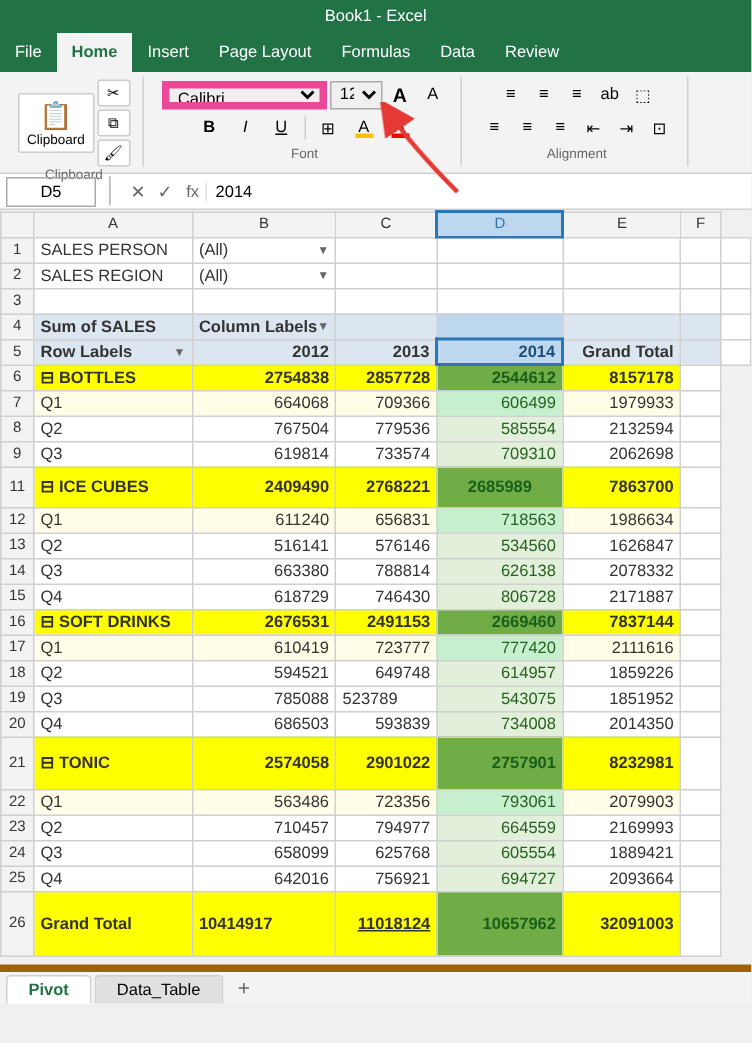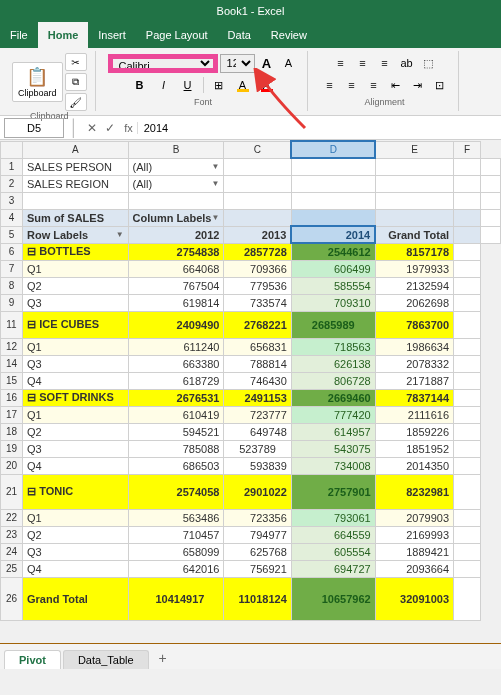--- a/index.html
+++ b/index.html
@@ -23,21 +23,21 @@
     .formula-input { flex: 1; border: none; outline: none; font-size: 11px; padding: 0 4px; }
 
     
     .spreadsheet { overflow: auto; height: calc(695px - 22px - 94px - 24px - 26px - 26px); }
     table { border-collapse: collapse; width: 100%; font-size: 11px; }
     th, td { border: 1px solid #d0d0d0; padding: 1px 4px; white-space: nowrap; min-width: 20px; height: 17px; }
     .col-header { background: #f3f3f3; text-align: center; font-weight: normal; color: #333; font-size: 10px; position: sticky; top: 0; z-index: 10; }
     .row-header { background: #f3f3f3; text-align: center; font-weight: normal; color: #333; font-size: 10px; min-width: 22px; width: 22px; }
 
     
-    .sheet-tabs { display: flex; align-items: flex-end; height: 26px; background: #f3f3f3; border-top: 1px solid #a16207; padding-left: 4px; gap: 2px; }
+    .sheet-tabs { display: flex; align-items: flex-end; height: 26px; background: #f3f3f3; border-top: 5px solid #a16207; padding-left: 4px; gap: 2px; }
     .sheet-tab { padding: 3px 14px; border: 1px solid #d0d0d0; border-bottom: none; font-size: 11px; cursor: pointer; background: #e0e0e0; border-radius: 3px 3px 0 0; }
     .sheet-tab.active { background: white; font-weight: bold; color: #217346; }
     .add-sheet { padding: 3px 8px; font-size: 14px; cursor: pointer; color: #666; border: none; background: none; }
 
     .formula-bar-content { display: flex; align-items: center; background: white; border-bottom: 1px solid #d0d0d0; height: 24px; padding: 0 4px; gap: 2px; }
   </style>
 </head>
 <body>
 
 <svg style="position:fixed;top:68px;left:235px;width:90px;height:65px;z-index:999;pointer-events:none;" viewBox="0 0 90 65">
@@ -51,20 +51,21 @@
 
 <div class="title-bar">
   <span>Book1 - Excel</span>
 </div>
 
 <div class="ribbon-tabs">
   <div class="ribbon-tab">File</div>
   <div class="ribbon-tab active">Home</div>
   <div class="ribbon-tab">Insert</div>
   <div class="ribbon-tab">Page Layout</div>
+  <div class="ribbon-tab">Formulas</div>
   <div class="ribbon-tab">Data</div>
   <div class="ribbon-tab">Review</div>
 </div>
 
 <div class="ribbon-content" style="height:68px;background:#f3f3f3;border-bottom:1px solid #d0d0d0;padding:3px 6px;display:flex;gap:4px;align-items:flex-start;">
 
   <div class="ribbon-group" style="display:flex;flex-direction:column;align-items:center;border-right:1px solid #d0d0d0;padding-right:8px;height:60px;justify-content:space-between;">
     <div style="display:flex;gap:2px;align-items:center;padding-top:2px;">
       <div style="display:flex;flex-direction:column;align-items:center;background:white;border:1px solid #ccc;border-radius:2px;padding:3px 5px;cursor:pointer;min-width:36px;">
         <span style="font-size:18px;">📋</span>
@@ -279,20 +280,29 @@
         <tr>
           <th class="row-header">12</th>
           <td style="background-color: rgb(255, 253, 231); color: rgb(51, 51, 51); font-weight: normal; text-align: left; font-size: 11px; padding: 1px 4px; height: 17px;">Q1</td>
           <td style="background-color: rgb(255, 253, 231); color: rgb(51, 51, 51); font-weight: normal; text-align: right; font-size: 11px; padding: 1px 4px; height: 17px;">611240</td>
           <td style="background-color: rgb(255, 253, 231); color: rgb(51, 51, 51); font-weight: normal; text-align: right; font-size: 11px; padding: 1px 4px; height: 17px;">656831</td>
           <td style="background-color: rgb(198, 239, 206); color: rgb(39, 98, 33); font-weight: normal; text-align: right; font-size: 11px; padding: 1px 4px; height: 17px;">718563</td>
           <td style="background-color: rgb(255, 253, 231); color: rgb(51, 51, 51); font-weight: normal; text-align: right; font-size: 11px; padding: 1px 4px; height: 17px;">1986634</td>
           <td style="background-color: white;"></td>
         </tr>
         <tr>
+          <th class="row-header">13</th>
+          <td style="background-color: white; color: rgb(51, 51, 51); font-weight: normal; text-align: left; font-size: 11px; padding: 1px 4px; height: 17px;">Q2</td>
+          <td style="background-color: white; color: rgb(51, 51, 51); font-weight: normal; text-align: right; font-size: 11px; padding: 1px 4px; height: 17px;">516141</td>
+          <td style="background-color: white; color: rgb(51, 51, 51); font-weight: normal; text-align: right; font-size: 11px; padding: 1px 4px; height: 17px;">576146</td>
+          <td style="background-color: rgb(226, 239, 218); color: rgb(39, 98, 33); font-weight: normal; text-align: right; font-size: 11px; padding: 1px 4px; height: 17px;">534560</td>
+          <td style="background-color: white; color: rgb(51, 51, 51); font-weight: normal; text-align: right; font-size: 11px; padding: 1px 4px; height: 17px;">1626847</td>
+          <td style="background-color: white;"></td>
+        </tr>
+        <tr>
           <th class="row-header">14</th>
           <td style="background-color: white; color: rgb(51, 51, 51); font-weight: normal; text-align: left; font-size: 11px; padding: 1px 4px; height: 17px;">Q3</td>
           <td style="background-color: white; color: rgb(51, 51, 51); font-weight: normal; text-align: right; font-size: 11px; padding: 1px 4px; height: 17px;">663380</td>
           <td style="background-color: white; color: rgb(51, 51, 51); font-weight: normal; text-align: right; font-size: 11px; padding: 1px 4px; height: 17px;">788814</td>
           <td style="background-color: rgb(226, 239, 218); color: rgb(39, 98, 33); font-weight: normal; text-align: right; font-size: 11px; padding: 1px 4px; height: 17px;">626138</td>
           <td style="background-color: white; color: rgb(51, 51, 51); font-weight: normal; text-align: right; font-size: 11px; padding: 1px 4px; height: 17px;">2078332</td>
           <td style="background-color: white;"></td>
         </tr>
         <tr>
           <th class="row-header">15</th>
@@ -327,21 +337,21 @@
           <td style="background-color: white; color: rgb(51, 51, 51); font-weight: normal; text-align: right; font-size: 11px; padding: 1px 4px; height: 17px;">594521</td>
           <td style="background-color: white; color: rgb(51, 51, 51); font-weight: normal; text-align: right; font-size: 11px; padding: 1px 4px; height: 17px;">649748</td>
           <td style="background-color: rgb(226, 239, 218); color: rgb(39, 98, 33); font-weight: normal; text-align: right; font-size: 11px; padding: 1px 4px; height: 17px;">614957</td>
           <td style="background-color: white; color: rgb(51, 51, 51); font-weight: normal; text-align: right; font-size: 11px; padding: 1px 4px; height: 17px;">1859226</td>
           <td style="background-color: white;"></td>
         </tr>
         <tr>
           <th class="row-header">19</th>
           <td style="background-color: white; color: rgb(51, 51, 51); font-weight: normal; text-align: left; font-size: 11px; padding: 1px 4px; height: 17px;">Q3</td>
           <td style="background-color: white; color: rgb(51, 51, 51); font-weight: normal; text-align: right; font-size: 11px; padding: 1px 4px; height: 17px;">785088</td>
-          <td style="background-color: white; color: rgb(51, 51, 51); font-weight: normal; text-align: center; font-size: 11px; padding: 1px 4px; height: 17px;">523789</td>
+          <td style="background-color: white; color: rgb(51, 51, 51); font-weight: normal; text-align: left; font-size: 11px; padding: 1px 4px; height: 17px;">523789</td>
           <td style="background-color: rgb(226, 239, 218); color: rgb(39, 98, 33); font-weight: normal; text-align: right; font-size: 11px; padding: 1px 4px; height: 17px;">543075</td>
           <td style="background-color: white; color: rgb(51, 51, 51); font-weight: normal; text-align: right; font-size: 11px; padding: 1px 4px; height: 17px;">1851952</td>
           <td style="background-color: white;"></td>
         </tr>
         <tr>
           <th class="row-header">20</th>
           <td style="background-color: white; color: rgb(51, 51, 51); font-weight: normal; text-align: left; font-size: 11px; padding: 1px 4px; height: 17px;">Q4</td>
           <td style="background-color: white; color: rgb(51, 51, 51); font-weight: normal; text-align: right; font-size: 11px; padding: 1px 4px; height: 17px;">686503</td>
           <td style="background-color: white; color: rgb(51, 51, 51); font-weight: normal; text-align: right; font-size: 11px; padding: 1px 4px; height: 17px;">593839</td>
           <td style="background-color: rgb(226, 239, 218); color: rgb(39, 98, 33); font-weight: normal; text-align: right; font-size: 11px; padding: 1px 4px; height: 17px;">734008</td>
@@ -389,22 +399,22 @@
           <td style="background-color: white; color: rgb(51, 51, 51); font-weight: normal; text-align: left; font-size: 11px; padding: 1px 4px; height: 17px;">Q4</td>
           <td style="background-color: white; color: rgb(51, 51, 51); font-weight: normal; text-align: right; font-size: 11px; padding: 1px 4px; height: 17px;">642016</td>
           <td style="background-color: white; color: rgb(51, 51, 51); font-weight: normal; text-align: right; font-size: 11px; padding: 1px 4px; height: 17px;">756921</td>
           <td style="background-color: rgb(226, 239, 218); color: rgb(39, 98, 33); font-weight: normal; text-align: right; font-size: 11px; padding: 1px 4px; height: 17px;">694727</td>
           <td style="background-color: white; color: rgb(51, 51, 51); font-weight: normal; text-align: right; font-size: 11px; padding: 1px 4px; height: 17px;">2093664</td>
           <td style="background-color: white;"></td>
         </tr>
         <tr>
           <th class="row-header">26</th>
           <td style="background-color: rgb(255, 255, 0); color: rgb(51, 51, 51); font-weight: bold; text-align: left; font-size: 11px; padding: 1px 4px; height: 17px;">Grand Total</td>
-          <td style="background-color: rgb(255, 255, 0); color: rgb(51, 51, 51); font-weight: bold; text-align: right; font-size: 11px; padding: 1px 19px; height: 17px;">10414917</td>
-          <td style="background-color: rgb(255, 255, 0); color: rgb(51, 51, 51); font-weight: bold; text-align: right; font-size: 11px; padding: 1px 4px; height: 17px;">11018124</td>
+          <td style="background-color: rgb(255, 255, 0); color: rgb(51, 51, 51); font-weight: bold; text-align: left; font-size: 11px; padding: 1px 4px; height: 17px;">10414917</td>
+          <td style="background-color: rgb(255, 255, 0); color: rgb(51, 51, 51); font-weight: bold; text-align: right; font-size: 11px; padding: 1px 4px; height: 17px; text-decoration: underline;">11018124</td>
           <td style="background-color: rgb(112, 173, 71); color: rgb(26, 94, 26); font-weight: bold; text-align: right; font-size: 11px; padding: 1px 4px; height: 17px;">10657962</td>
           <td style="background-color: rgb(255, 255, 0); color: rgb(51, 51, 51); font-weight: bold; text-align: right; font-size: 11px; padding: 15px 4px; height: 17px;">32091003</td>
           <td style="background-color: white;"></td>
         </tr>
       </tbody>
   </table>
 </div>
 
 <div class="sheet-tabs">
   <div class="sheet-tab active">Pivot</div>

